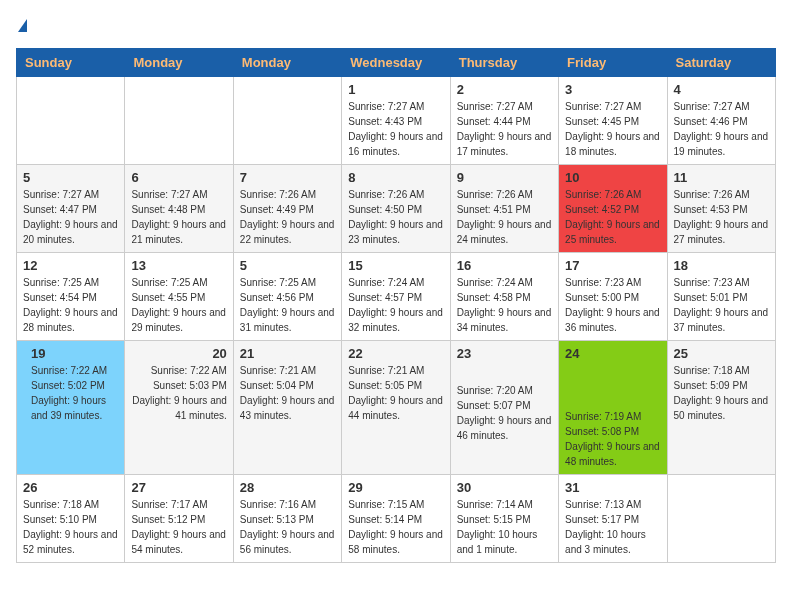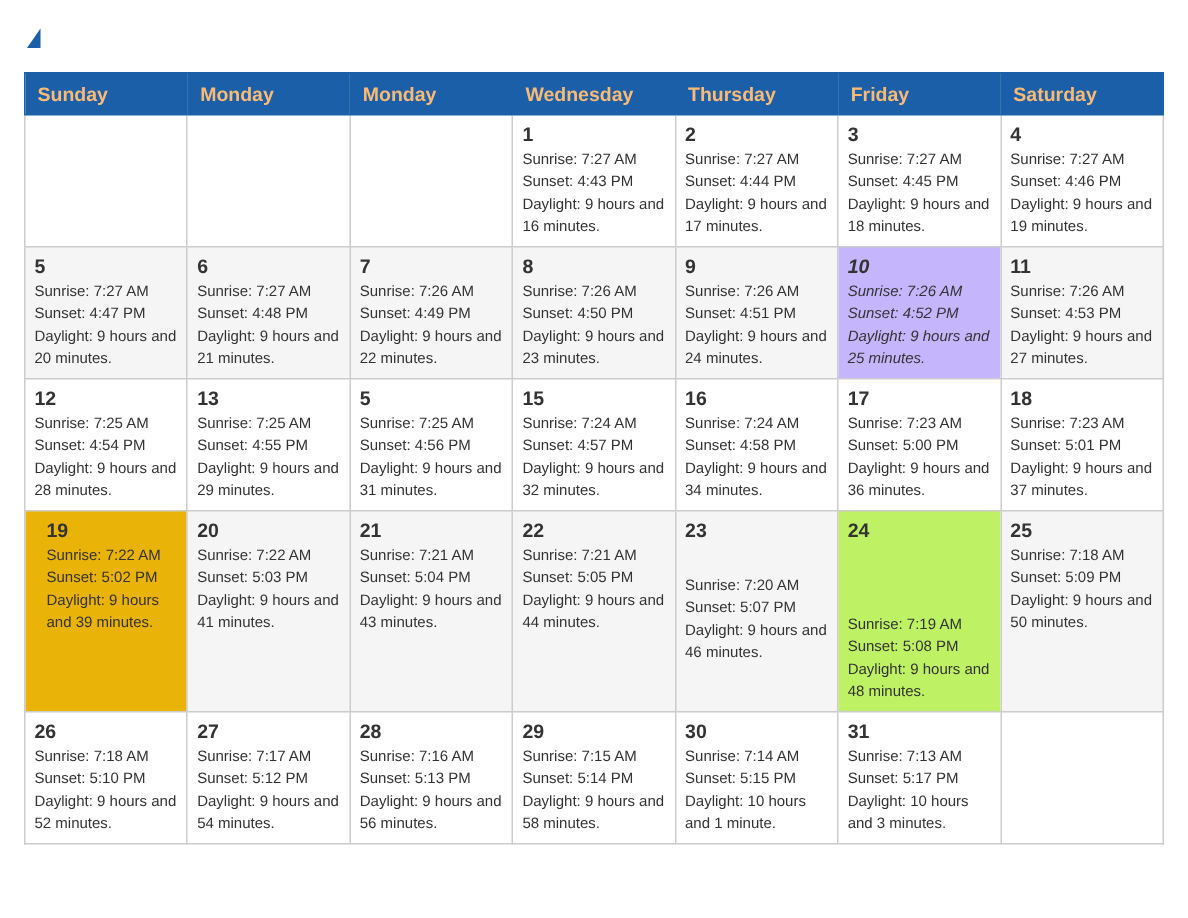--- a/index.html
+++ b/index.html
@@ -179,21 +179,21 @@
             <div class="day-info" style="white-space: pre-line;">Sunrise: 7:26 AM
 Sunset: 4:50 PM
 Daylight: 9 hours and 23 minutes.</div>
           </td>
           <td style="background: rgb(245, 245, 245);">
             <span class="day-number">9</span>
             <div class="day-info" style="white-space: pre-line;">Sunrise: 7:26 AM
 Sunset: 4:51 PM
 Daylight: 9 hours and 24 minutes.</div>
           </td>
-          <td style="background: #c4b5fd; font-style: italic;">
+          <td style="background: #ef4444;">
             <span class="day-number">10</span>
             <div class="day-info" style="white-space: pre-line;">Sunrise: 7:26 AM
 Sunset: 4:52 PM
 Daylight: 9 hours and 25 minutes.</div>
           </td>
           <td style="background: rgb(245, 245, 245);">
             <span class="day-number">11</span>
             <div class="day-info" style="white-space: pre-line;">Sunrise: 7:26 AM
 Sunset: 4:53 PM
 Daylight: 9 hours and 27 minutes.</div>
@@ -237,27 +237,27 @@
 Daylight: 9 hours and 36 minutes.</div>
           </td>
           <td>
             <span class="day-number">18</span>
             <div class="day-info" style="white-space: pre-line;">Sunrise: 7:23 AM
 Sunset: 5:01 PM
 Daylight: 9 hours and 37 minutes.</div>
           </td>
         </tr>
         <tr>
-          <td style="background: #eab308; padding-left: 14px;">
+          <td style="background: #7dd3fc; padding-left: 14px;">
             <span class="day-number">19</span>
             <div class="day-info" style="white-space: pre-line;">Sunrise: 7:22 AM
 Sunset: 5:02 PM
 Daylight: 9 hours and 39 minutes.</div>
           </td>
-          <td style="background: rgb(245, 245, 245);">
+          <td style="background: rgb(245, 245, 245); text-align: right;">
             <span class="day-number">20</span>
             <div class="day-info" style="white-space: pre-line;">Sunrise: 7:22 AM
 Sunset: 5:03 PM
 Daylight: 9 hours and 41 minutes.</div>
           </td>
           <td style="background: rgb(245, 245, 245);">
             <span class="day-number">21</span>
             <div class="day-info" style="white-space: pre-line;">Sunrise: 7:21 AM
 Sunset: 5:04 PM
 Daylight: 9 hours and 43 minutes.</div>
@@ -267,21 +267,21 @@
             <div class="day-info" style="white-space: pre-line;">Sunrise: 7:21 AM
 Sunset: 5:05 PM
 Daylight: 9 hours and 44 minutes.</div>
           </td>
           <td style="background: rgb(245, 245, 245);">
             <span class="day-number">23</span>
             <div class="day-info" style="white-space: pre-line; margin-top: 22px;">Sunrise: 7:20 AM
 Sunset: 5:07 PM
 Daylight: 9 hours and 46 minutes.</div>
           </td>
-          <td style="background: #bef264;">
+          <td style="background: #84cc16;">
             <span class="day-number">24</span>
             <div class="day-info" style="white-space: pre-line; margin-top: 48px;">Sunrise: 7:19 AM
 Sunset: 5:08 PM
 Daylight: 9 hours and 48 minutes.</div>
           </td>
           <td style="background: rgb(245, 245, 245); margin-top: 41px;">
             <span class="day-number">25</span>
             <div class="day-info" style="white-space: pre-line;">Sunrise: 7:18 AM
 Sunset: 5:09 PM
 Daylight: 9 hours and 50 minutes.</div>

